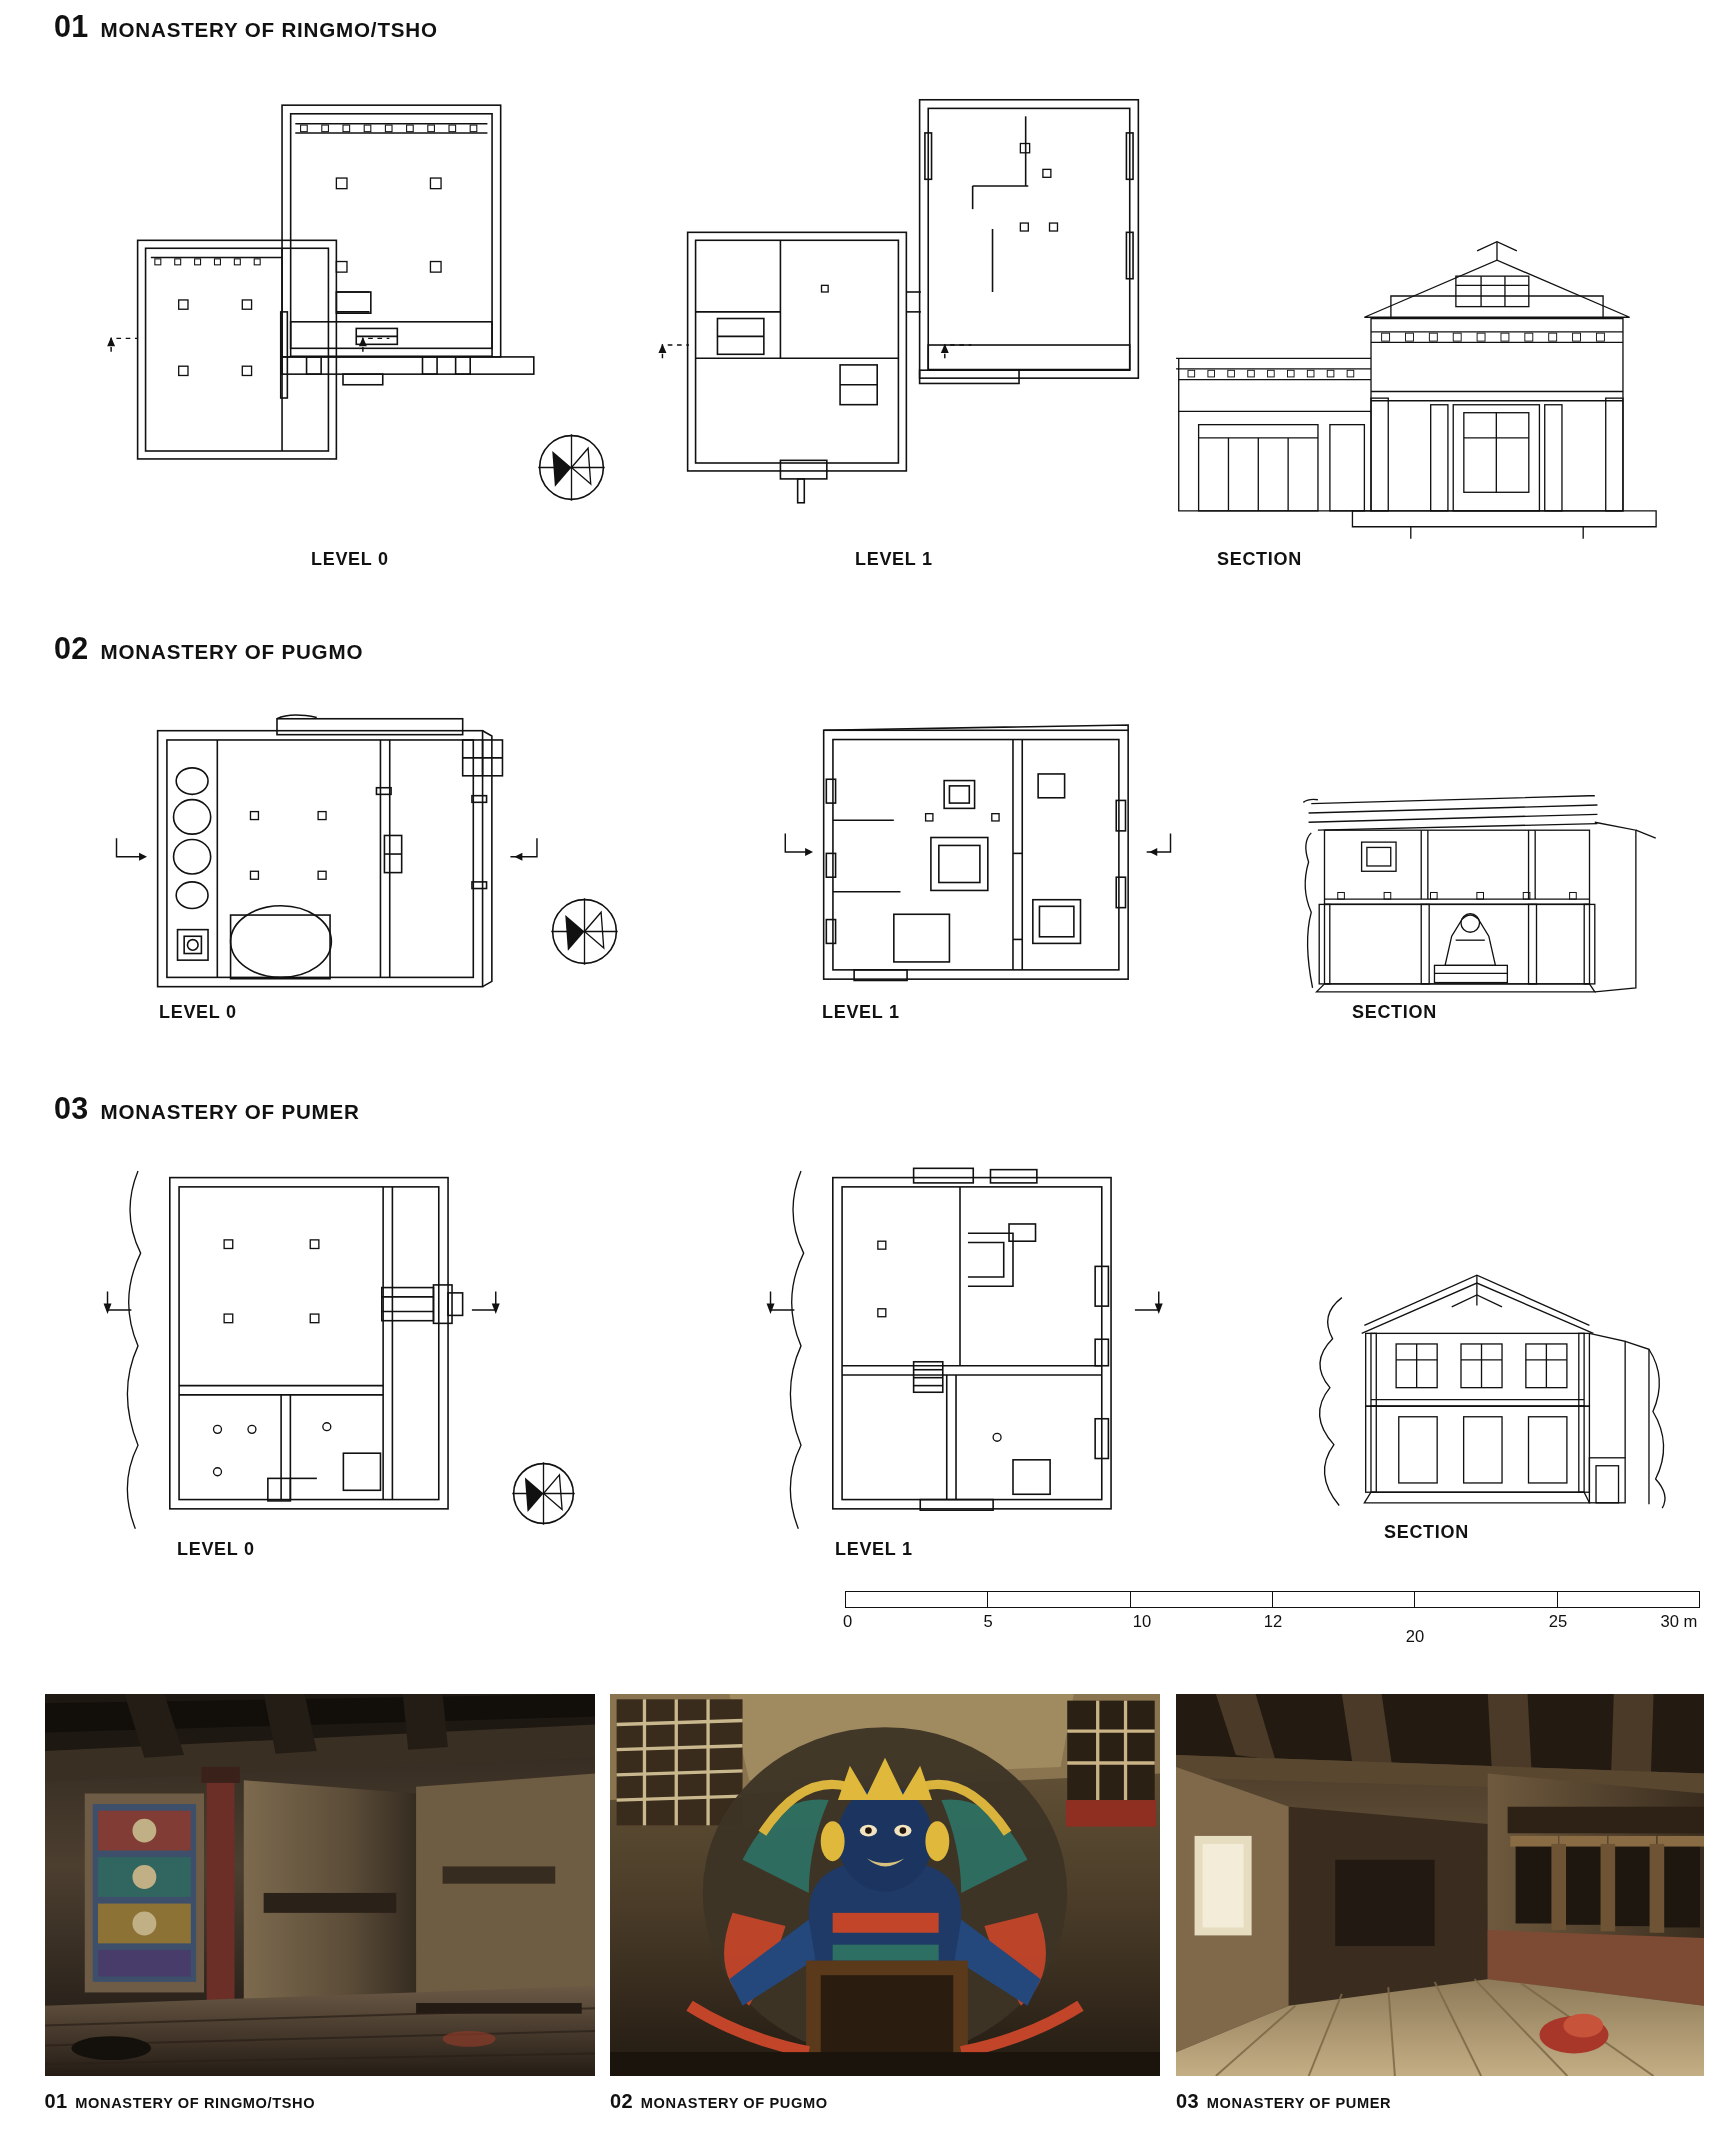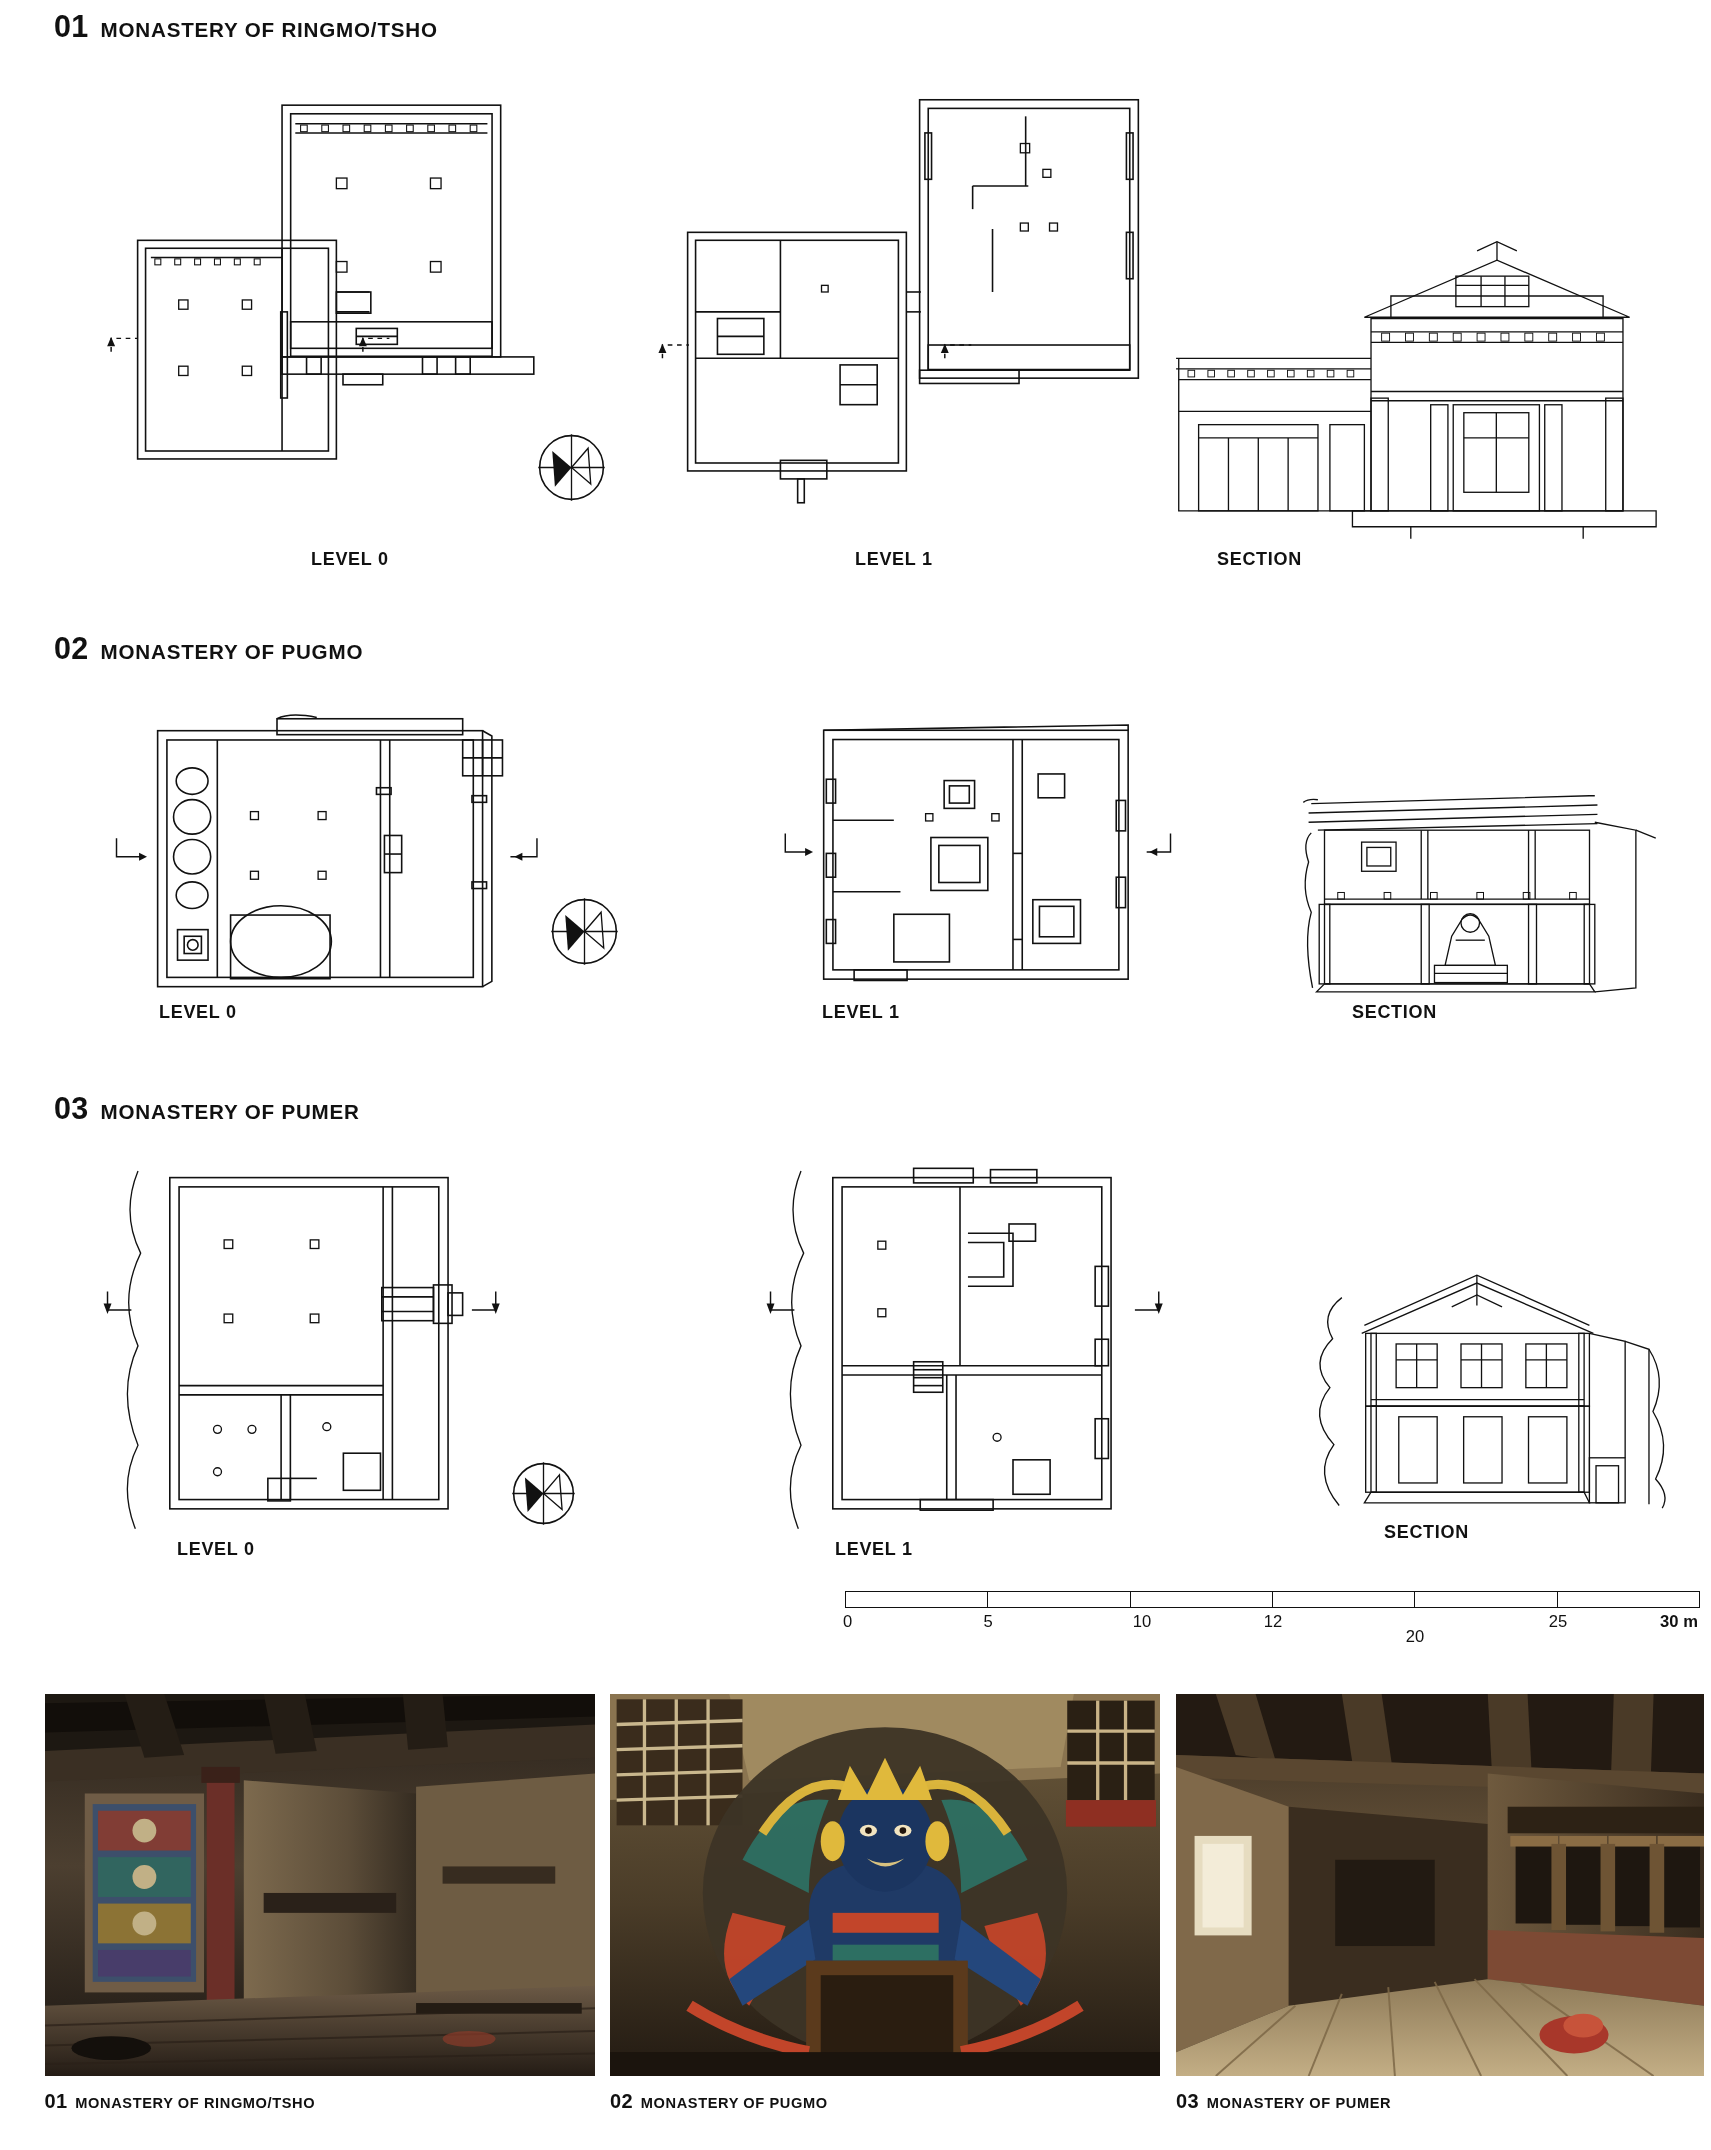--- a/index.html
+++ b/index.html
@@ -625,21 +625,21 @@
       <div></div>
       <div></div>
     </div>
     <div class="ticks">
       <span style="left:2.7px;">0</span>
       <span style="left:143px;">5</span>
       <span style="left:285px;margin-left:12px;">10</span>
       <span style="left:428px;">12</span>
       <span style="left:570px;margin-top:15px;">20</span>
       <span style="left:713px;text-align:center;">25</span>
-      <span style="left:834px;font-weight:bold;">30 m</span>
+      <span style="left:834px;">30 m</span>
     </div>
   </div>
 
   <div class="photo" style="left:26.5px; top:1694px; width:550px; height:382px;">
     <svg width="550" height="382" viewBox="0 0 830 576" preserveAspectRatio="none">
       <defs>
         <linearGradient id="p1bg" x1="0" y1="0" x2="0" y2="1">
           <stop offset="0%" stop-color="#2b231b"></stop>
           <stop offset="45%" stop-color="#4c3f30"></stop>
           <stop offset="100%" stop-color="#1a1511"></stop>

